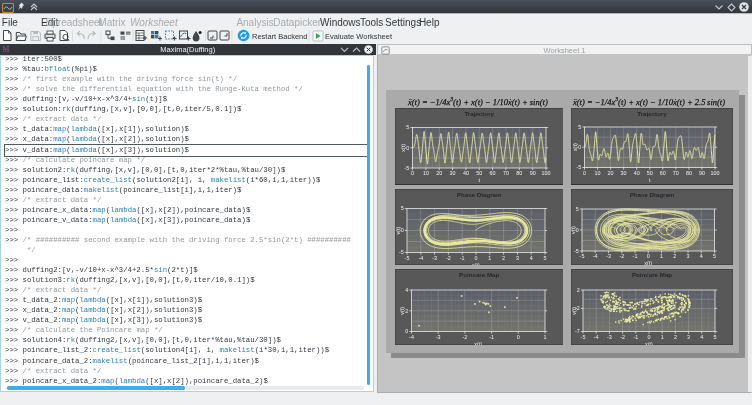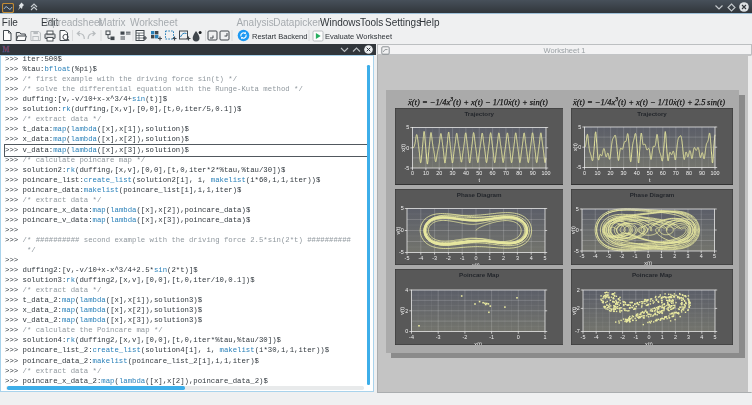--- a/index.html
+++ b/index.html
@@ -72,21 +72,21 @@
   <svg class="abs" style="left:739px;top:1.5px" width="10" height="10" viewBox="0 0 10 10">
     <circle cx="5" cy="5" r="4.8" fill="#dee1e3"></circle>
     <path d="M3 3 L7 7 M7 3 L3 7" stroke="#31363b" stroke-width="1.1"></path>
   </svg>
 </div>
 <div id="menubar">
     <span style="position:absolute;left:1.8px;top:2px;">File</span>
     <span style="position:absolute;left:21.1px;top:2px;padding-left:20px;">Edit</span>
     <span style="position:absolute;left:45.6px;top:2px;color:#a6abaf;">Spreadsheet</span>
     <span style="position:absolute;left:98.3px;top:2px;color:#a6abaf;">Matrix</span>
-    <span style="position:absolute;left:129.9px;top:2px;color:#a6abaf;">Worksheet</span>
+    <span style="position:absolute;left:129.9px;top:2px;color:#a6abaf;font-style:italic;">Worksheet</span>
     <span style="position:absolute;left:174.4px;top:16px;">CAS Worksheet</span>
     <span style="position:absolute;left:236.4px;top:2px;color:#a6abaf;text-align:right;">Analysis</span>
     <span style="position:absolute;left:273.3px;top:2px;color:#a6abaf;">Datapicker</span>
     <span style="position:absolute;left:320.0px;top:2px;">Windows</span>
     <span style="position:absolute;left:359.9px;top:2px;">Tools</span>
     <span style="position:absolute;left:385.0px;top:2px;">Settings</span>
     <span style="position:absolute;left:418.9px;top:2px;">Help</span>
   </div>
 <div id="toolbar">
     <svg style="position:absolute;left:0;top:0" width="752" height="15.5" viewBox="0 0 752 15.5">
@@ -178,20 +178,21 @@
         <path d="M3.4 2.6 L8.2 5.5 L3.4 8.4 Z" fill="#27ae60"></path>
       </g>
     </svg>
     <span class="txt" style="left:252px">Restart Backend</span>
     <span class="txt" style="left:325px">Evaluate Worksheet</span>
   </div>
 <div id="lefttitle">
   <svg class="abs" style="left:2px;top:1px" width="8" height="8" viewBox="0 0 8 8">
     <text x="4" y="7" font-size="7.5" font-weight="bold" font-family="Liberation Serif,serif" fill="#b03030" text-anchor="middle" stroke="#3a5fa0" stroke-width="0.3">M</text>
   </svg>
+  <div class="t">Maxima(Duffing)</div>
   <svg class="abs" style="left:340px;top:3px" width="9" height="6" viewBox="0 0 9 6">
     <path d="M1 1 L4.5 4.5 L8 1" fill="none" stroke="#b9bec2" stroke-width="1.1"></path>
   </svg>
   <svg class="abs" style="left:352px;top:3px" width="9" height="6" viewBox="0 0 9 6">
     <path d="M1 4.5 L4.5 1 L8 4.5" fill="none" stroke="#b9bec2" stroke-width="1.1"></path>
   </svg>
   <svg class="abs" style="left:364px;top:1.3px" width="9" height="9" viewBox="0 0 9 9">
     <circle cx="4.5" cy="4.5" r="4.3" fill="#eceff1"></circle>
     <path d="M2.7 2.7 L6.3 6.3 M6.3 2.7 L2.7 6.3" stroke="#2f343a" stroke-width="1"></path>
   </svg>

